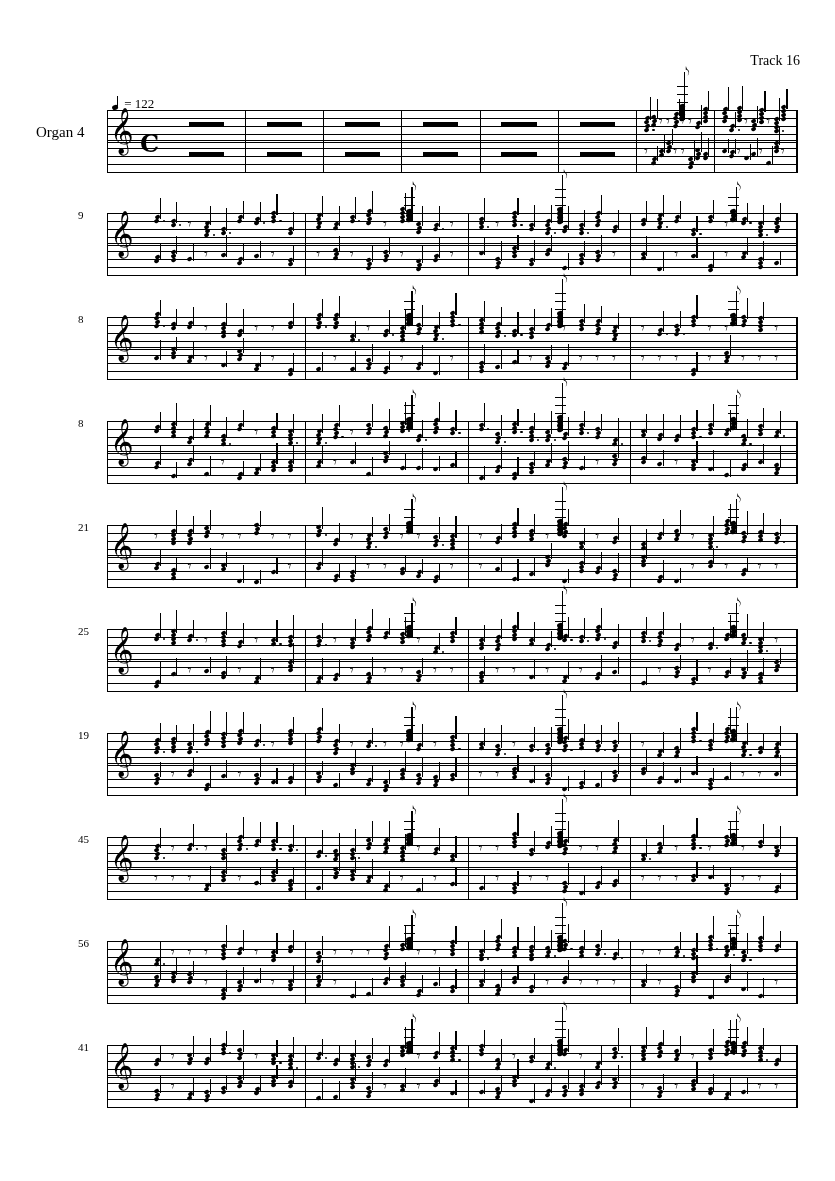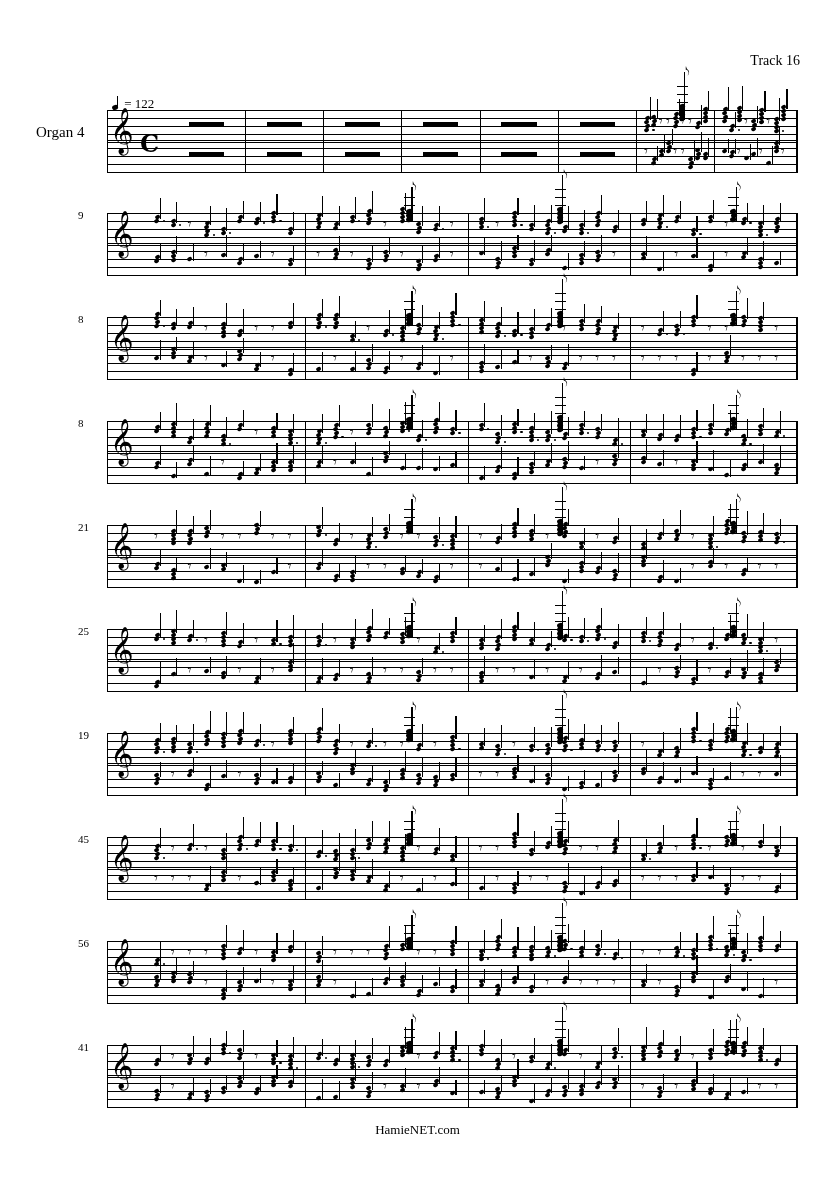--- a/index.html
+++ b/index.html
@@ -2735,14 +2735,13 @@
         <div class="nh" style="left: 730.345px; top: 4px;"></div>
         <div class="nh" style="left: 730.945px; top: 0px;"></div>
         <div class="nh" style="left: 730.345px; top: -4px;"></div>
         <div class="stem" style="left: 735.945px; top: -26px; height: 34px;"></div>
         <div class="rest8" style="left: 737.345px; top: -32px;">𝅮</div>
         <div class="ledger" style="left: 728.345px; top: -8px;"></div>
         <div class="ledger" style="left: 728.345px; top: -16px;"></div>
       </div>
     </div>
 
-  <div class="footer">HamieNET.com</div>
 </div>
 
 </body></html>

